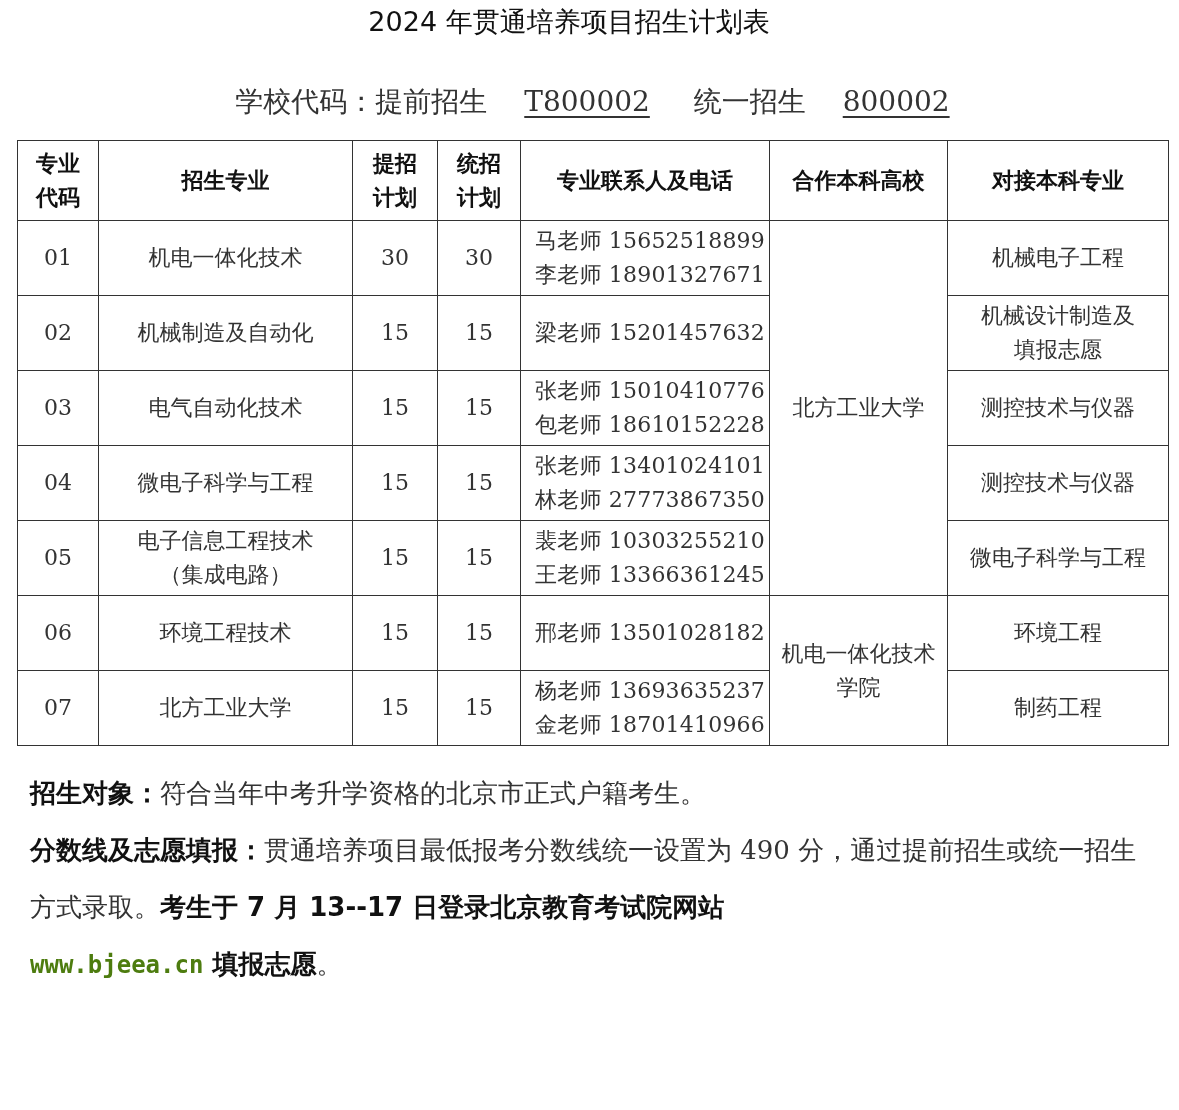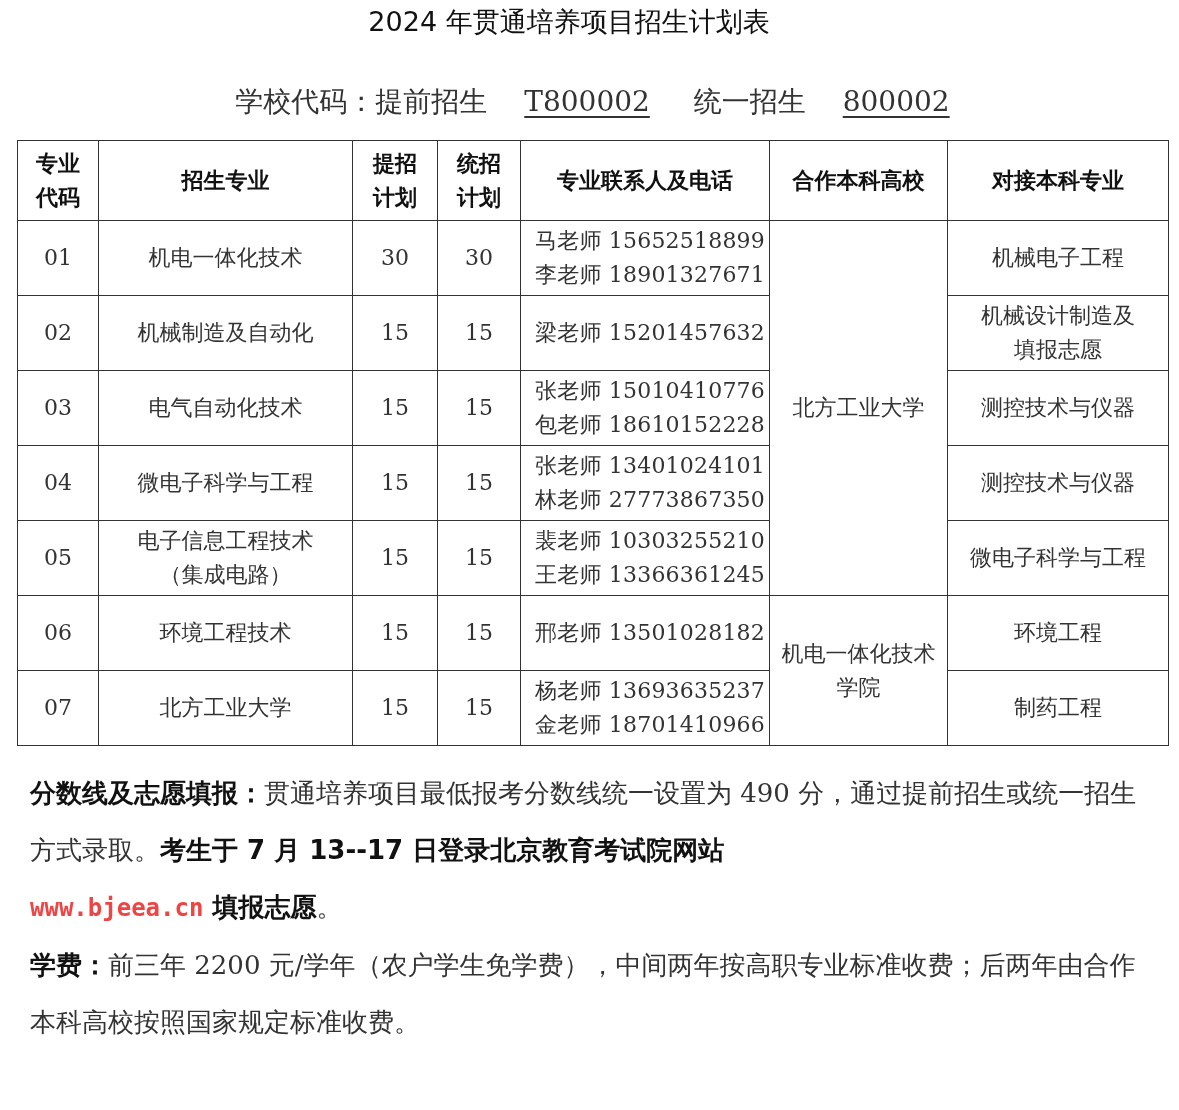--- a/index.html
+++ b/index.html
@@ -11,21 +11,21 @@
            font-size:28px; line-height:44px; color:#333; }
   .codes .u { text-decoration:underline; text-underline-offset:5px;margin-left:28px; }
   .codes .gap { display:inline-block; width:44px; }
   table { position:absolute; left:17px; top:140px; border-collapse:collapse; table-layout:fixed; width:1151px;padding-left:15px; }
   td, th { border:1.6px solid #333; text-align:center; vertical-align:middle; padding:0; font-size:22px; line-height:34px; color:#333; }
   th { font-family:"DejaVu Sans","Liberation Sans",sans-serif; font-weight:bold; color:#111; font-size:22px; line-height:34px; height:79px; }
   tr.r td { height:74px; }
   td.contact { text-align:center; padding-left:10px; white-space:nowrap; letter-spacing:0.2px; }
   .notes { position:absolute; left:30px; top:765px; width:1130px; font-size:26px; line-height:57px; color:#333; }
   .notes b { font-family:"DejaVu Sans","Liberation Sans",sans-serif; font-weight:bold; color:#111; }
-  .notes .blk { color:#ef4444; }
+  .notes .blk { color:#4d7c0f; }
 </style>
 </head>
 <body>
 
 <div class="title">2024 年贯通培养项目招生计划表</div>
 
 <div class="codes">
   <span>学校代码：</span><span>提前招生 </span><span class="u">T800002</span><span class="gap"></span><span>统一招生 </span><span class="u">800002</span>
 </div>
 
@@ -106,15 +106,15 @@
       <td>北方工业大学</td>
       <td>15</td>
       <td>15</td>
       <td class="contact"><span>杨老师 13693635237</span><br><span>金老师 18701410966</span></td>
       <td>制药工程</td>
     </tr>
   </tbody>
 </table>
 
 <div class="notes">
+  <div><b>招生对象：</b><span>符合当年中考升学资格的北京市正式户籍考生。</span></div>
   <div><b>分数线及志愿填报：</b><span>贯通培养项目最低报考分数线统一设置为 490 分，通过提前招生或统一招生方式录取。</span><b>考生于 7 月 13--17 日登录北京教育考试院网站</b><br><span class="blk" style="font-family:'DejaVu Sans Mono','Liberation Mono',monospace;font-weight:bold;font-size:24px;">www.bjeea.cn</span><b> 填报志愿</b><span>。</span></div>
-  <div><b>学费：</b><span>前三年 2200 元/学年（农户学生免学费），中间两年按高职专业标准收费；后两年由合作本科高校按照国家规定标准收费。</span></div>
 </div>
 
 </body></html>

